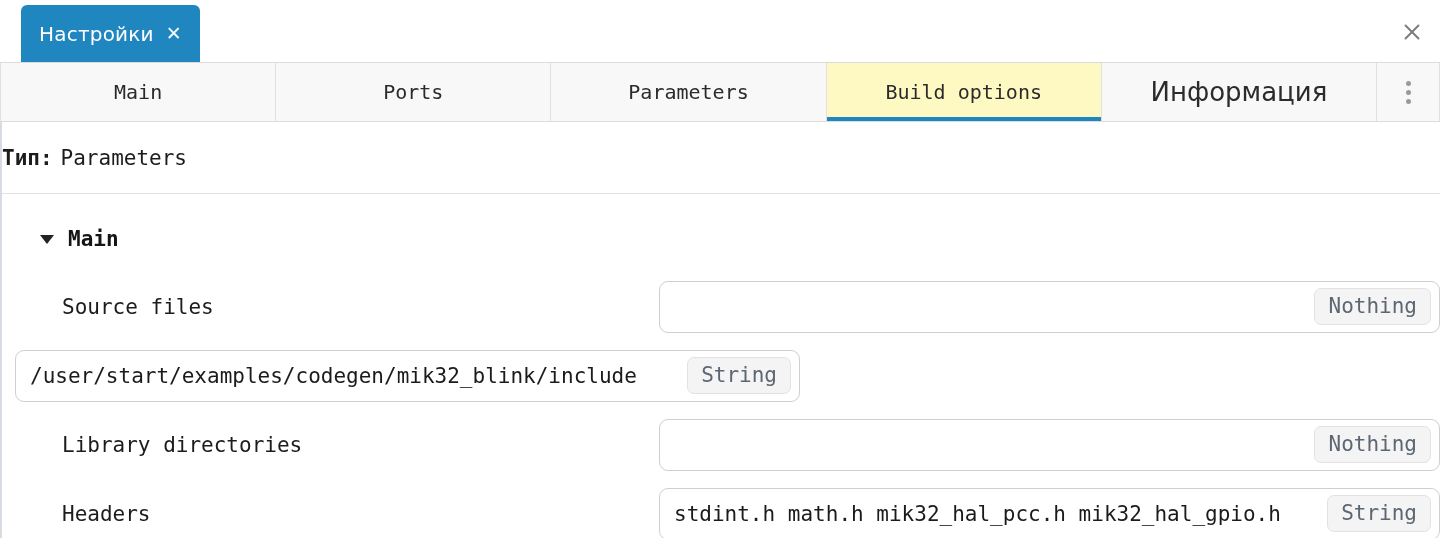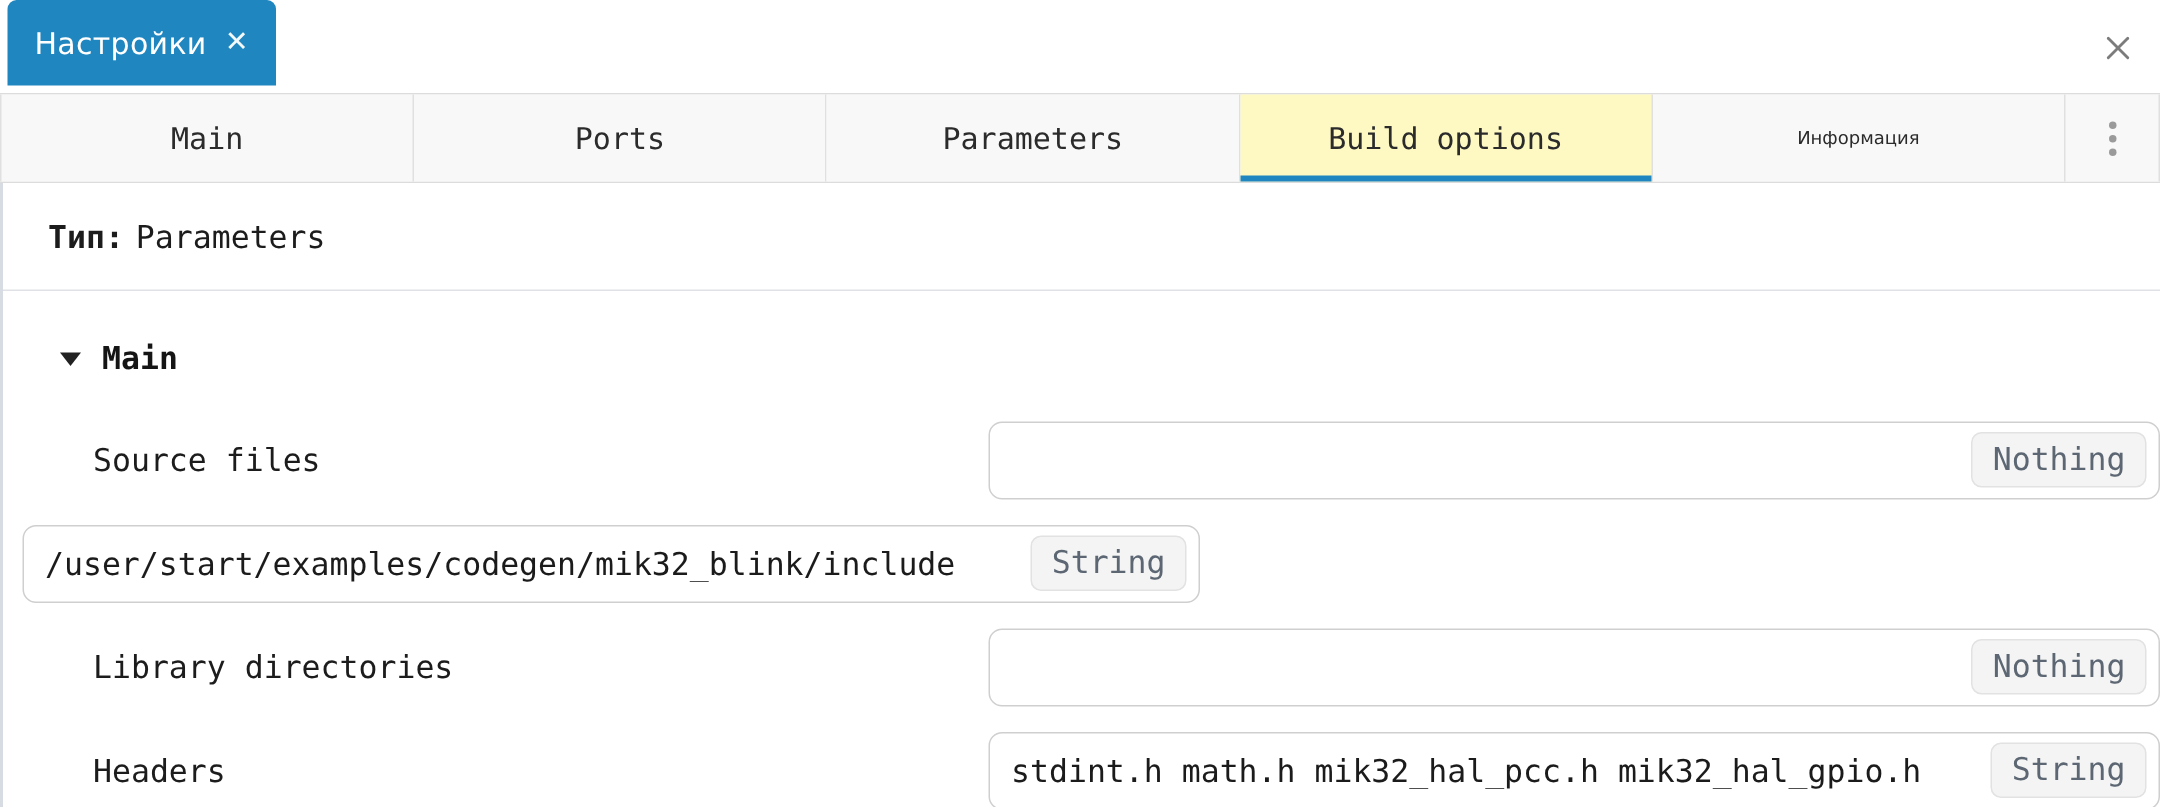--- a/index.html
+++ b/index.html
@@ -26,21 +26,22 @@
     flex-direction: column;
   }
 
   
   .titlebar {
     position: relative;
     height: 62px;
     min-height: 62px;
     background: #ffffff;
     display: flex;
-    padding-left: 5px;
+    align-items: flex-end;
+    padding-left: 21px;
     box-sizing: border-box;
   }
 
   .doc-tab {
     height: 57px;
     box-sizing: border-box;
     background: #1f86c0;
     border-radius: 6px 6px 0 0;
     display: flex;
     align-items: center;
@@ -99,21 +100,21 @@
     border-right: 1px solid #e0e0e0;
     font-size: 20px;
     color: #2b2b2b;
     box-sizing: border-box;
     cursor: pointer;
     user-select: none;
   }
   .tab:first-child { border-left: 1px solid #e0e0e0; }
   .tab.cyr {
     font-family: "DejaVu Sans", "Liberation Sans", sans-serif;
-    font-size: 12px;
+    font-size: 26px;
   }
   .tab.active {
     background: #fef9c3;
     justify-content: center;
   }
   .tab.active::after {
     content: "";
     position: absolute;
     left: 0;
     right: 0;
@@ -152,21 +153,20 @@
     background: #ffffff;
     border-left: 2px solid #d7dbe2;
     box-sizing: border-box;
     overflow: hidden;
   }
 
   .type-row {
     height: 72px;
     display: flex;
     align-items: center;
-    padding-left: 30px;
     border-bottom: 1px solid #dfe1e6;
     box-sizing: border-box;
     font-size: 21px;
     color: #1c1c1c;
   }
   .type-key { font-weight: 700; }
   .type-val { font-weight: 400; margin-left: 8px; }
 
   .section {
     padding-top: 24px;

